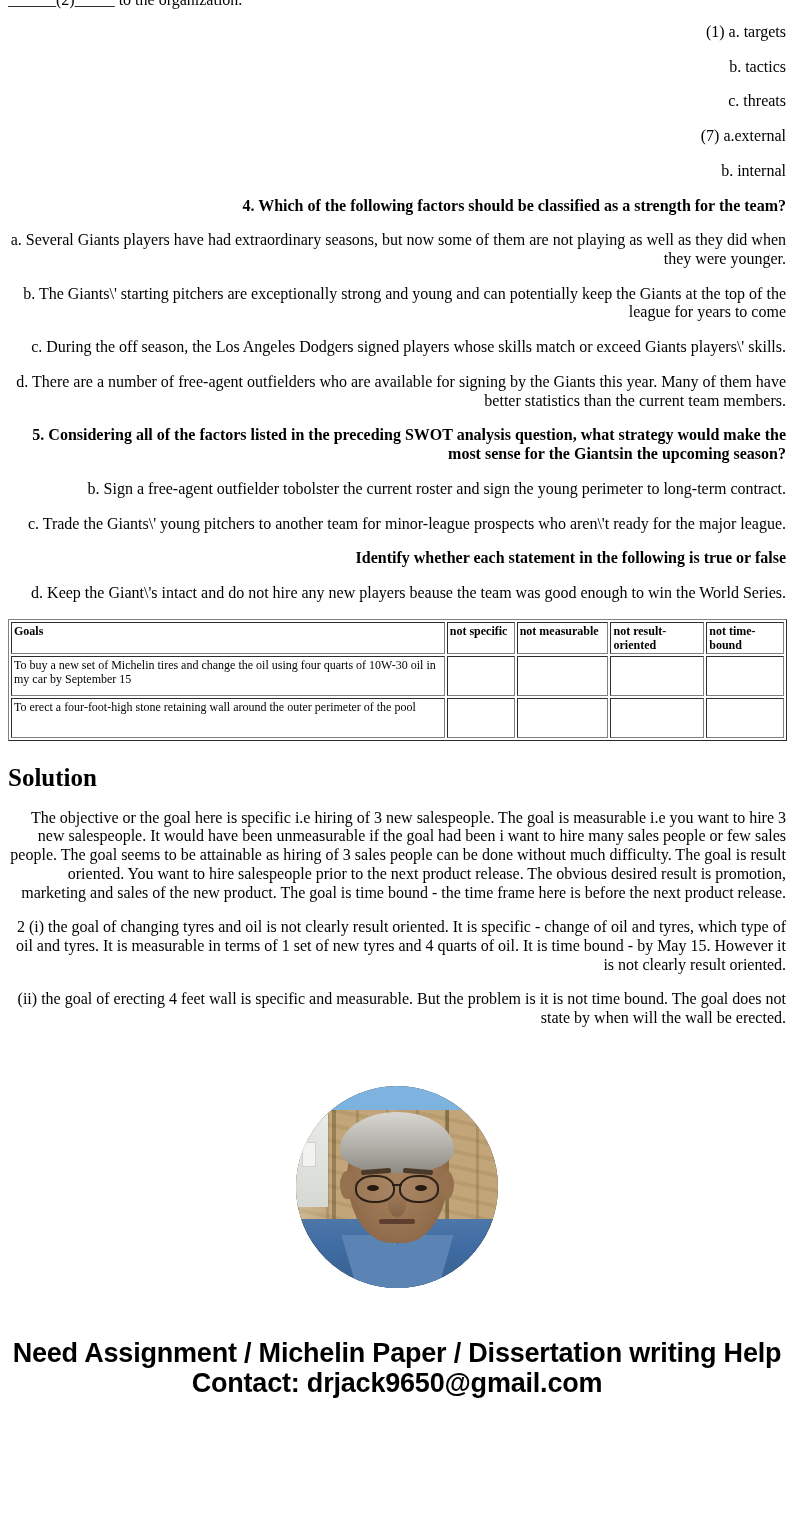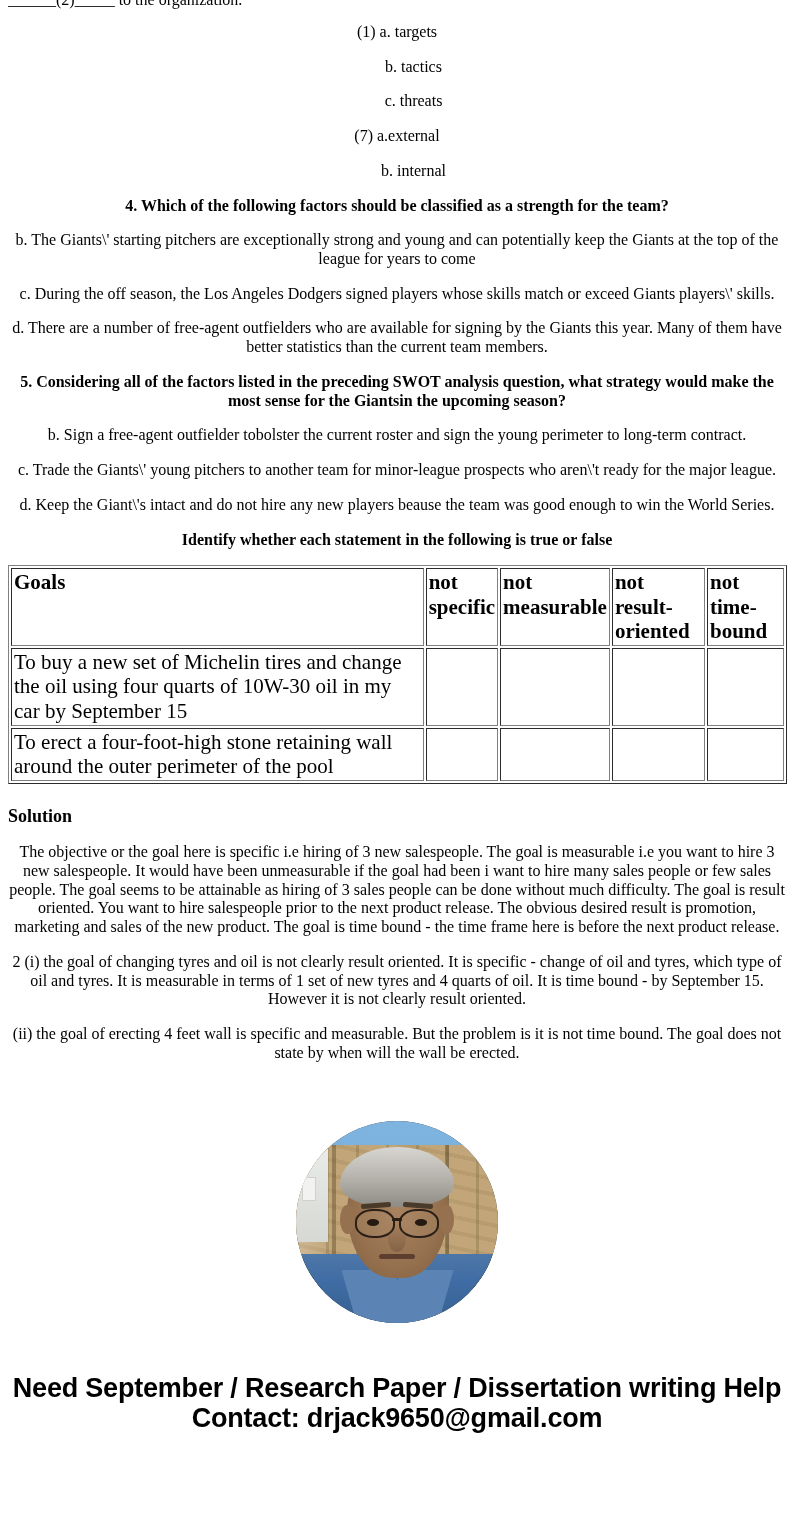--- a/index.html
+++ b/index.html
@@ -35,48 +35,48 @@
   .clipped-line span {
     display: block;
     position: relative;
     top: -9px;
     white-space: nowrap;
   }
 
   p.para {
     margin: 16px 0 0 0;
     line-height: 1.17;
-    text-align: center;
+    text-align: right;
     font-family: Liberation Serif, serif;
   }
   p.para.first { margin-top: 14px; }
 
   p.indent {
     margin: 16px 0 0 33px;
   }
 
   p.bold {
     font-weight: bold;
   }
 
   h3.solution {
-    font-size: 18px;
+    font-size: 25px;
     font-weight: bold;
     margin: 22px 0 0 0;
     line-height: 1.2;
   }
 
   
   table.goals {
     border-collapse: separate;
     border-spacing: 2px;
     border: 1px outset #808080;
     margin: 16px 0 0 0;
     width: 779px;
-    font-size: 21px;
+    font-size: 12px;
     line-height: 1.17;
   }
   table.goals td, table.goals th {
     border: 1px inset #808080;
     padding: 1px 2px;
     vertical-align: top;
     text-align: left;
     font-weight: normal;
   }
   table.goals th {
@@ -235,30 +235,31 @@
   </div>
 
   <p class="para first">(1) a. targets</p>
   <p class="para indent">b. tactics</p>
   <p class="para indent">c. threats</p>
 
   <p class="para">(7) a.external</p>
   <p class="para indent">b. internal</p>
 
   <p class="para bold">4. Which of the following factors should be classified as a strength for the team?</p>
+  <p class="para">a. Several Giants players have had extraordinary seasons, but now some of them are not playing as well as they did when they were younger.</p>
   <p class="para">b. The Giants\' starting pitchers are exceptionally strong and young and can potentially keep the Giants at the top of the league for years to come</p>
   <p class="para">c. During the off season, the Los Angeles Dodgers signed players whose skills match or exceed Giants players\' skills.</p>
   <p class="para">d. There are a number of free-agent outfielders who are available for signing by the Giants this year. Many of them have better statistics than the current team members.</p>
 
   <p class="para bold">5. Considering all of the factors listed in the preceding SWOT analysis question, what strategy would make the most sense for the Giantsin the upcoming season?</p>
   <p class="para">b. Sign a free-agent outfielder tobolster the current roster and sign the young perimeter to long-term contract.</p>
   <p class="para">c. Trade the Giants\' young pitchers to another team for minor-league prospects who aren\'t ready for the major league.</p>
+  <p class="para bold">Identify whether each statement in the following is true or false</p>
+
   <p class="para">d. Keep the Giant\'s intact and do not hire any new players beause the team was good enough to win the World Series.</p>
-
-  <p class="para bold">Identify whether each statement in the following is true or false</p>
 
   <table class="goals">
     <tbody>
       <tr>
         <th class="col-goal">Goals</th>
         <th class="col-mark">not specific</th>
         <th class="col-mark-wide">not measurable</th>
         <th class="col-mark-w3">not result-oriented</th>
         <th class="col-mark-w4">not time-bound</th>
       </tr>
@@ -274,21 +275,21 @@
         <td class="blank"></td>
         <td class="blank"></td>
         <td class="blank"></td>
         <td class="blank"></td>
       </tr>
     </tbody>
   </table>
 
   <h3 class="solution">Solution</h3>
   <p class="para">The objective or the goal here is specific i.e hiring of 3 new salespeople. The goal is measurable i.e you want to hire 3 new salespeople. It would have been unmeasurable if the goal had been i want to hire many sales people or few sales people. The goal seems to be attainable as hiring of 3 sales people can be done without much difficulty. The goal is result oriented. You want to hire salespeople prior to the next product release. The obvious desired result is promotion, marketing and sales of the new product. The goal is time bound - the time frame here is before the next product release.</p>
-  <p class="para">2 (i) the goal of changing tyres and oil is not clearly result oriented. It is specific - change of oil and tyres, which type of oil and tyres. It is measurable in terms of 1 set of new tyres and 4 quarts of oil. It is time bound - by September 15. However it is not clearly result oriented.</p>
+  <p class="para">2 (i) the goal of changing tyres and oil is not clearly result oriented. It is specific - change of oil and tyres, which type of oil and tyres. It is measurable in terms of 1 set of new tyres and 4 quarts of oil. It is time bound - by May 15. However it is not clearly result oriented.</p>
   <p class="para">(ii) the goal of erecting 4 feet wall is specific and measurable. But the problem is it is not time bound. The goal does not state by when will the wall be erected.</p>
 
   <div class="avatar-wrap">
     <div class="avatar">
       <div class="av-sky"></div>
       <div class="av-wall-2"></div>
       <div class="av-panelgap-l"></div>
       <div class="av-panelgap-r"></div>
       <div class="av-white-l"></div>
       <div class="av-white-tiny"></div>
@@ -307,17 +308,17 @@
       <div class="av-glass-r"></div>
       <div class="av-bridge"></div>
       <div class="av-eye-l"></div>
       <div class="av-eye-r"></div>
       <div class="av-nose"></div>
       <div class="av-mouth"></div>
     </div>
   </div>
 
   <div class="footer">
-    <span class="line1">Need September / Research Paper / Dissertation writing Help</span>
+    <span class="line1">Need Assignment / Michelin Paper / Dissertation writing Help</span>
     <span class="line2">Contact: drjack9650@gmail.com</span>
   </div>
 
 </div>
 
 </body></html>

